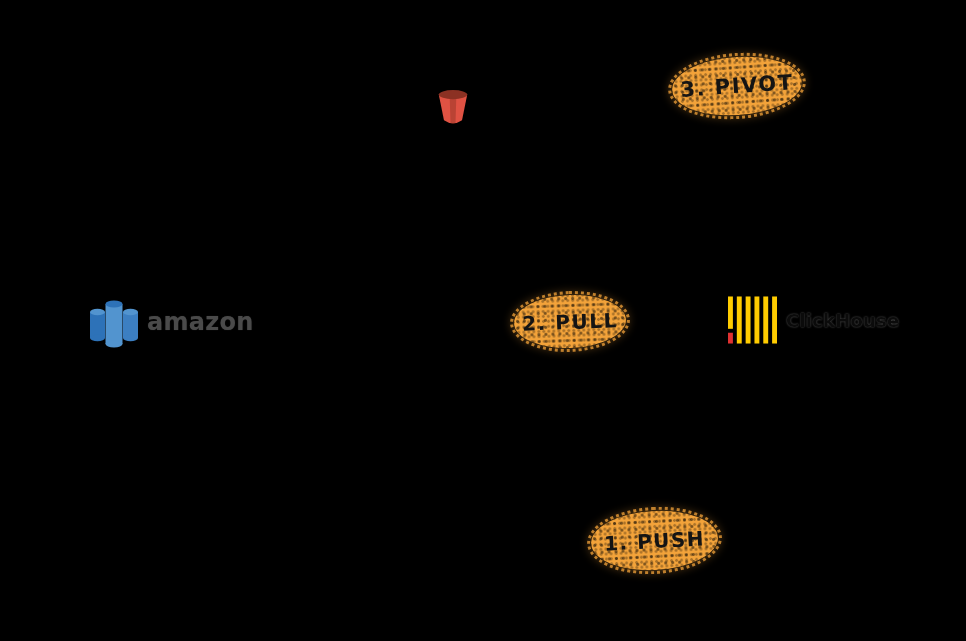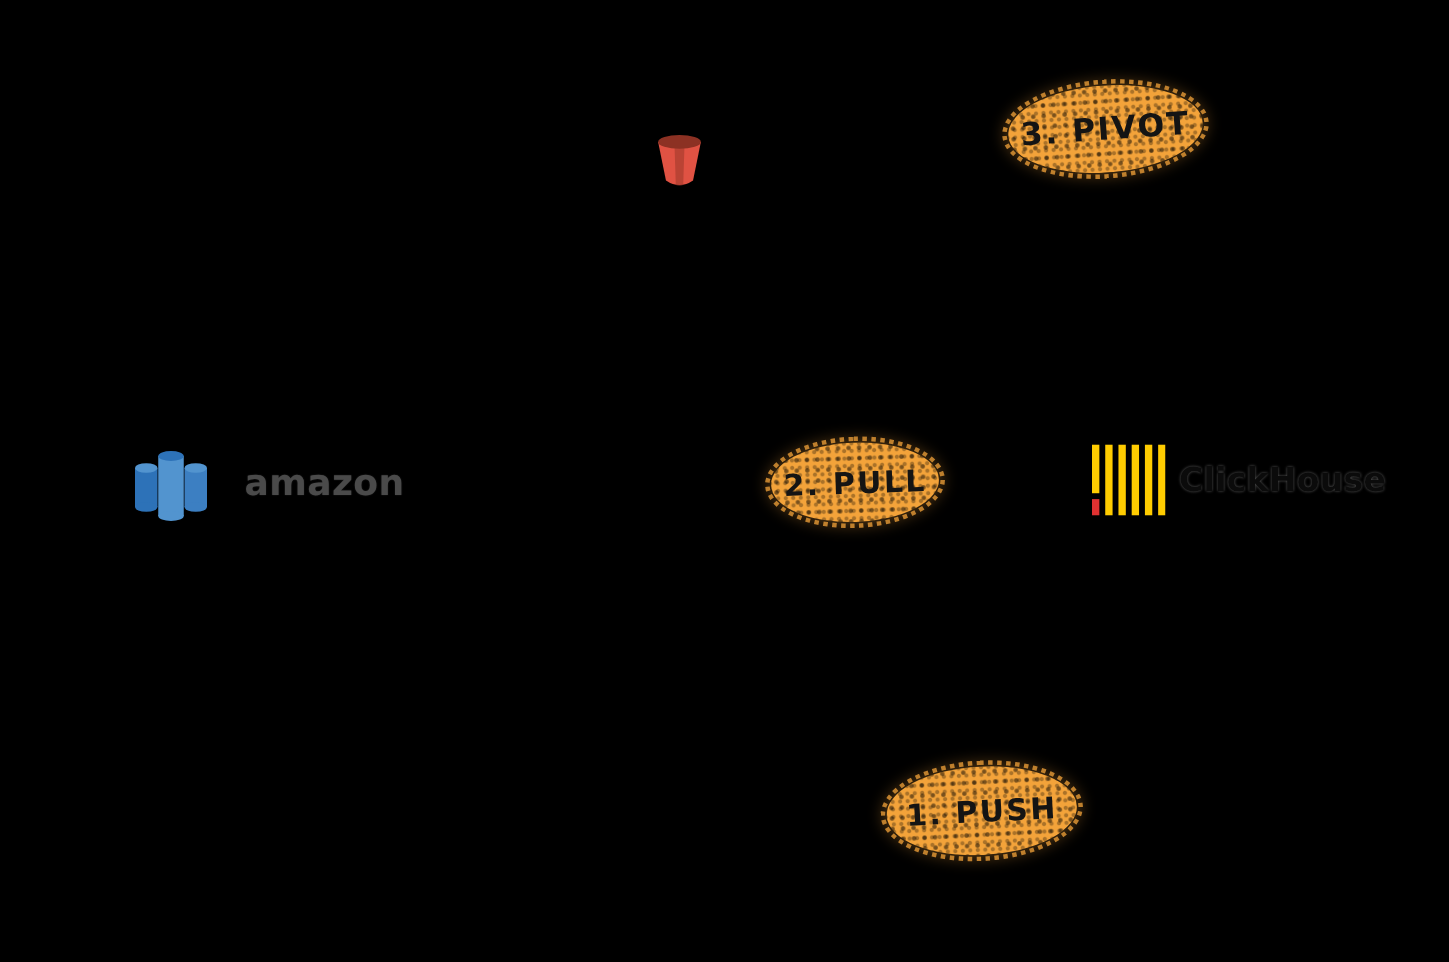--- a/index.html
+++ b/index.html
@@ -51,34 +51,34 @@
   .step-pivot{left:672px;top:57px;width:130px;height:58px;transform:rotate(-4deg);}
   .step-pivot .step-label{font-size:21px;}
   .step-pull{left:514px;top:295px;width:112px;height:53px;transform:rotate(-2deg);}
   .step-pull .step-label{font-size:20px;}
   .step-push{left:591px;top:511px;width:127px;height:59px;transform:rotate(-3deg);}
   .step-push .step-label{font-size:20px;}
   
   .s3-node{position:absolute;left:434px;top:85px;width:38px;height:42px;}
   .amazon-node{
     position:absolute;left:88px;top:294px;
-    display:flex;align-items:center;gap:23px;
+    display:flex;align-items:center;gap:7px;
   }
   .amazon-label{
     color:var(--az-text);
     font-size:24px;font-weight:700;letter-spacing:0.3px;
     text-shadow:0 0 1px rgba(120,120,120,0.35);
   }
   .clickhouse-node{
     position:absolute;left:728px;top:296px;
     display:flex;align-items:center;gap:9px;
   }
   .ch-label{
     color:var(--ch-text);
-    font-size:22px;font-weight:700;letter-spacing:0.2px;
+    font-size:18px;font-weight:700;letter-spacing:0.2px;
     text-shadow:0 0 2px rgba(170,170,170,0.55);
   }
   svg{display:block;}
 </style>
 </head>
 <body>
 
 <div class="canvas">
 
   <div class="s3-node">

